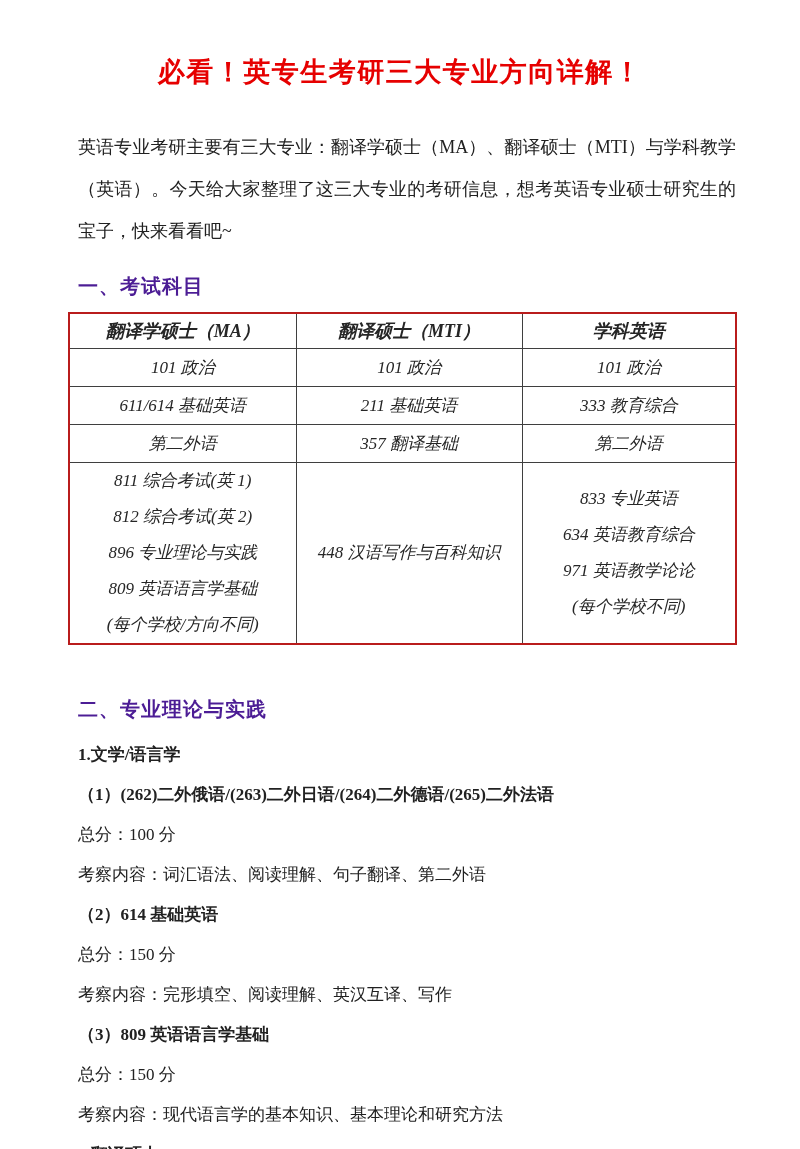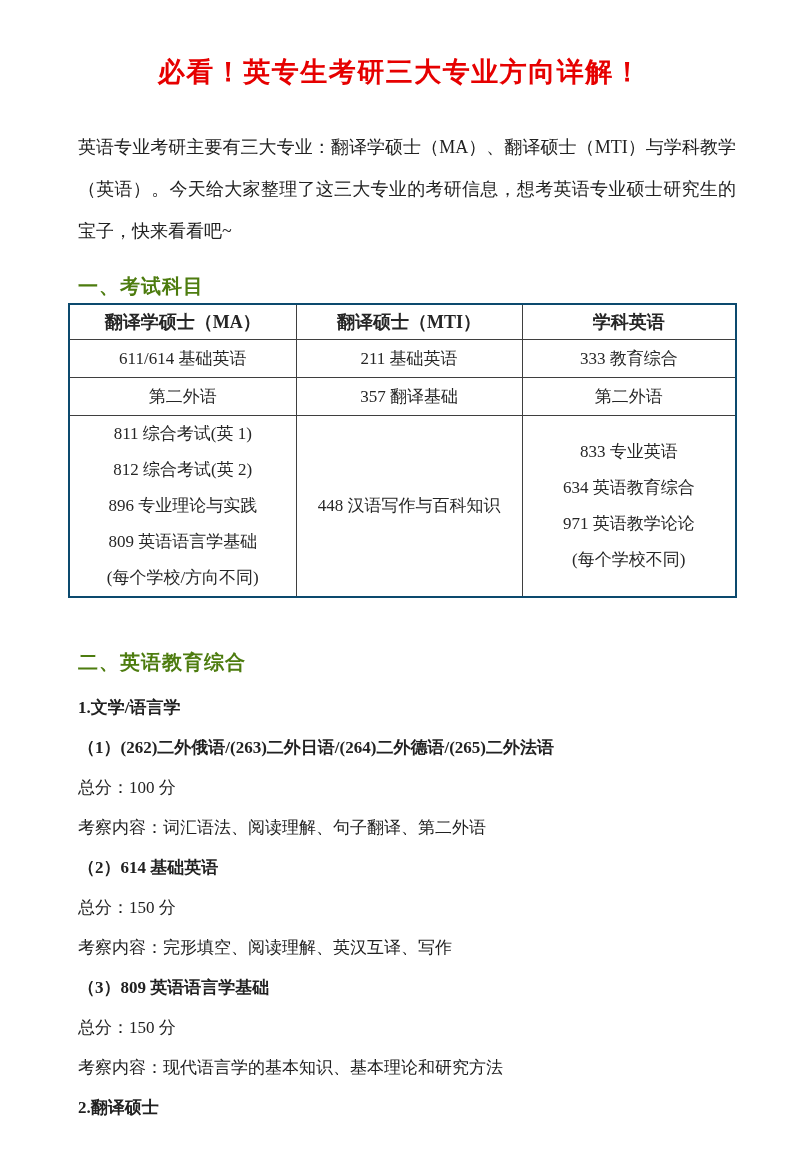--- a/index.html
+++ b/index.html
@@ -21,29 +21,30 @@
   }
 
   .intro {
     margin-top:34px;
     font-size:18px; line-height:42px;
     text-align:justify;
   }
 
   h2.sec {
     font-size:20px; line-height:28px; font-weight:bold;
-    color:#4d7c0f; letter-spacing:1px;
+    color:#4c1d95; letter-spacing:1px;
   }
   .sec-subjects { margin-top:20px; }
   .sec-types    { margin-top:50px; }
 
   table.subjects {
     border-collapse:collapse; table-layout:fixed;
-    width:667px; margin:3px 0 0 -10px;
-    border:2px solid #0c4a6e;
+    width:667px; margin:12px 0 0 -10px;
+    border:2px solid #b91c1c;
+    font-style:italic;
   }
   table.subjects th, table.subjects td {
     border:1px solid #3f3f3f;
     text-align:center; vertical-align:middle;
     font-size:17px; color:#262626;
     padding:0 4px;
   }
   table.subjects th { font-size:18px; font-weight:bold; height:35px; }
   tr.simple td { height:38px; font-weight:normal; }
   td.detail { height:156px; vertical-align:top; padding-top:5px; }
@@ -73,20 +74,25 @@
     </colgroup>
     <thead>
       <tr>
         <th>翻译学硕士（MA）</th>
         <th>翻译硕士（MTI）</th>
         <th>学科英语</th>
       </tr>
     </thead>
     <tbody>
       <tr class="simple">
+        <td>101 政治</td>
+        <td>101 政治</td>
+        <td>101 政治</td>
+      </tr>
+      <tr class="simple">
         <td>611/614 基础英语</td>
         <td>211 基础英语</td>
         <td>333 教育综合</td>
       </tr>
       <tr class="simple">
         <td>第二外语</td>
         <td>357 翻译基础</td>
         <td>第二外语</td>
       </tr>
       <tr>
@@ -101,21 +107,21 @@
         <td class="detail">
           <p>833 专业英语</p>
           <p>634 英语教育综合</p>
           <p>971 英语教学论论</p>
           <p>(每个学校不同)</p>
         </td>
       </tr>
     </tbody>
   </table>
 
-  <h2 class="sec sec-types">二、英语教育综合</h2>
+  <h2 class="sec sec-types">二、专业理论与实践</h2>
 
   <div class="s2">
     <p class="bold first">1.文学/语言学</p>
 
     <p class="bold">（1）(262)二外俄语/(263)二外日语/(264)二外德语/(265)二外法语</p>
     <p>总分：100 分</p>
     <p>考察内容：词汇语法、阅读理解、句子翻译、第二外语</p>
 
     <p class="bold">（2）614 基础英语</p>
     <p>总分：150 分</p>

